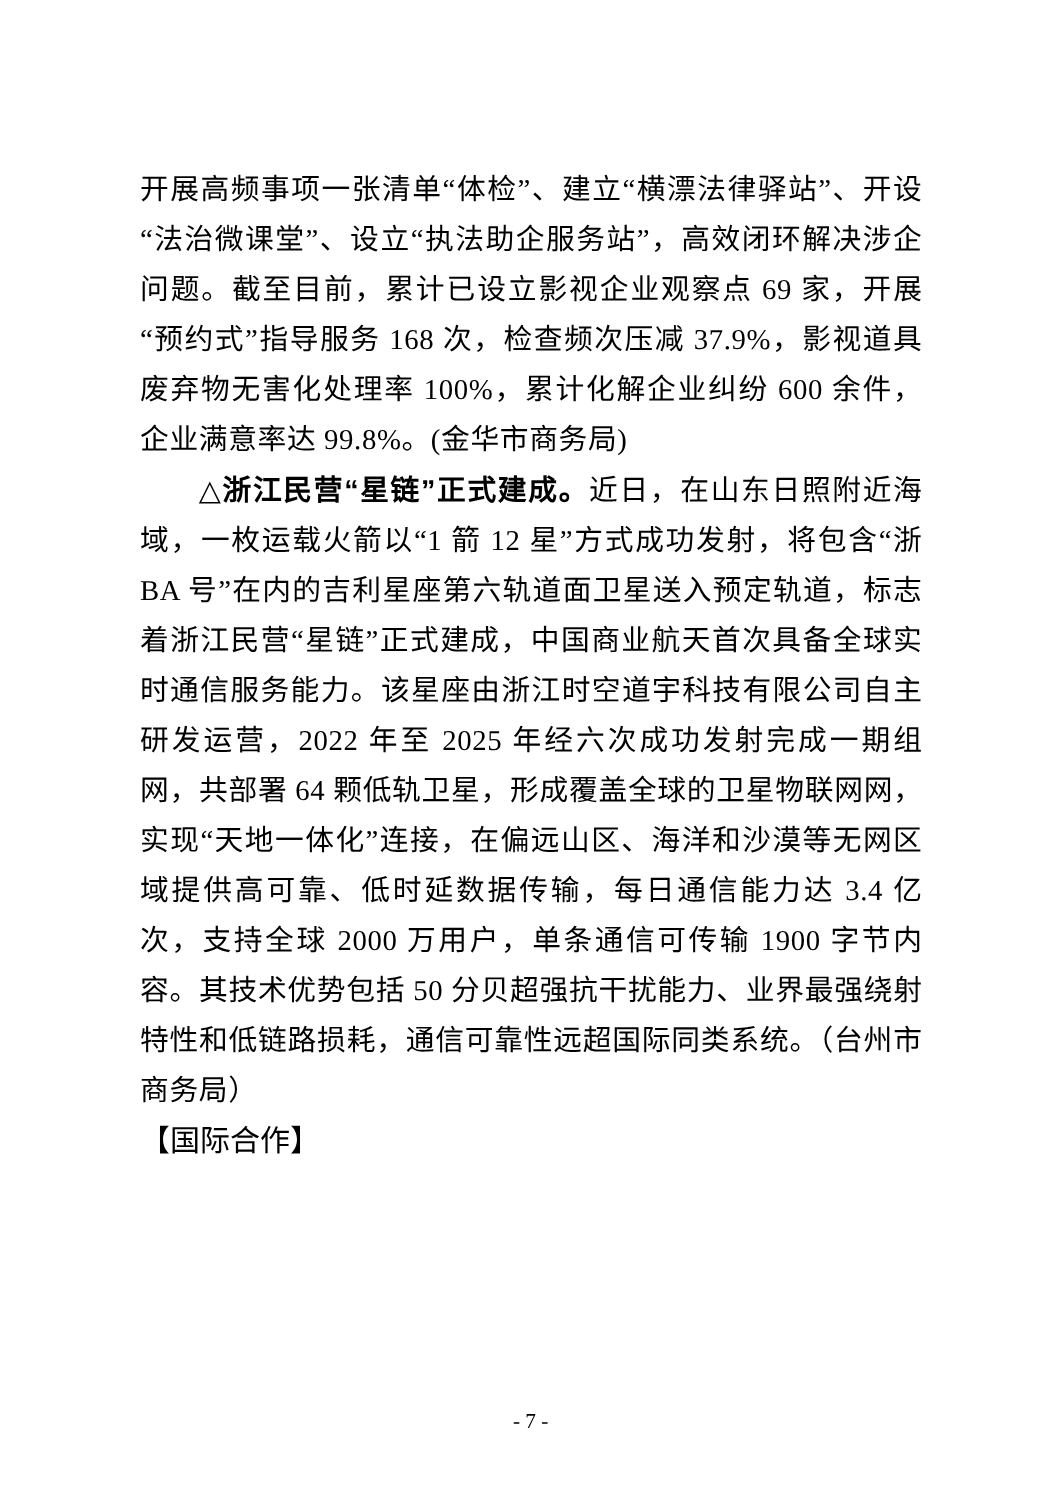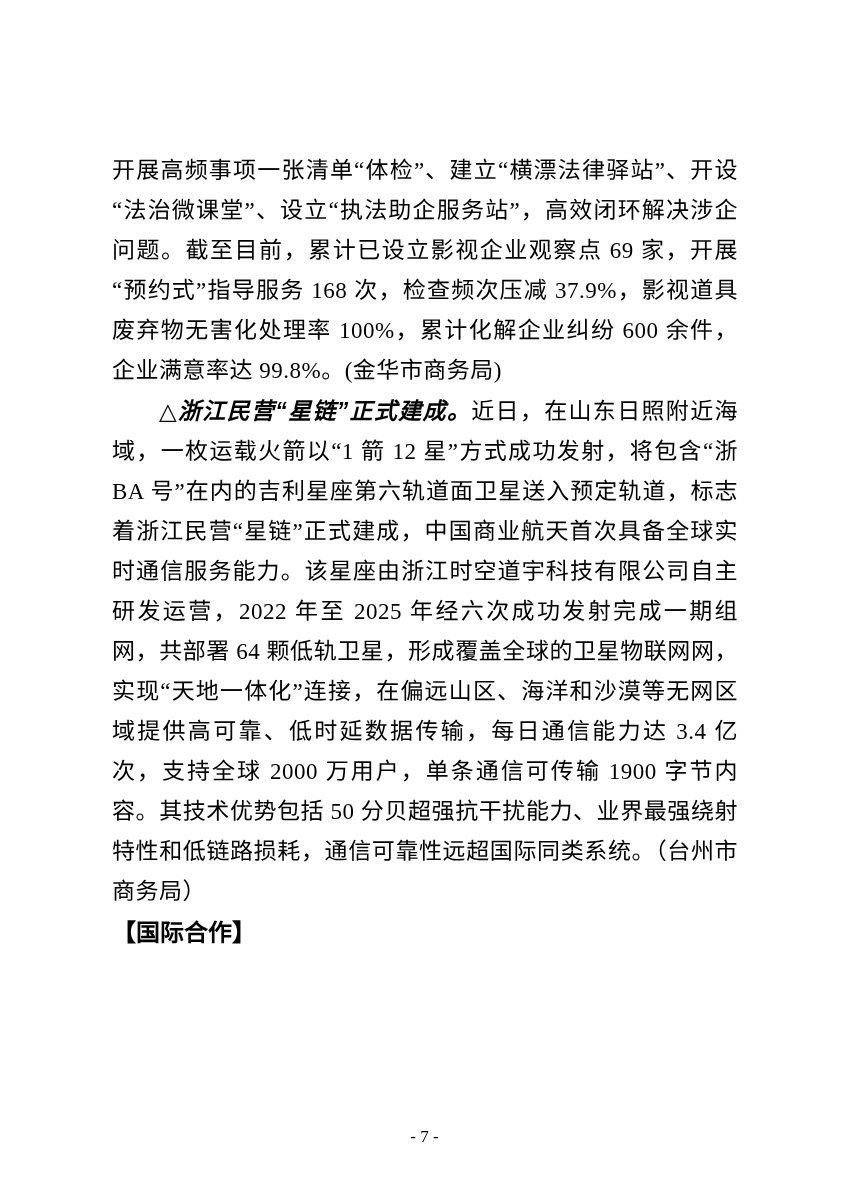--- a/index.html
+++ b/index.html
@@ -15,48 +15,47 @@
     position: relative;
     width: 849px;
     height: 1200px;
     background: #ffffff;
     color: #000000;
     overflow: hidden;
   }
 
   .content {
     position: absolute;
-    top: 151px;
+    top: 132px;
     left: 112px;
     width: 626px;
   }
 
   .para {
     font-size: 23px;
     line-height: 40px;
     text-align: justify;
     text-justify: inter-ideograph;
     letter-spacing: 0.5px;
     color: #000000;
   }
 
   .para.indent {
     text-indent: 47px;
   }
 
   .para-lead {
     font-weight: bold;
     font-family: "Liberation Sans", "DejaVu Sans", sans-serif;
-    font-style: italic;
   }
 
   .section-heading {
     font-size: 24px;
     line-height: 41px;
-    font-weight: bold;
+    font-weight: normal;
     font-family: "Liberation Sans", "DejaVu Sans", sans-serif;
     text-align: left;
     color: #000000;
   }
 
   .page-footer {
     position: absolute;
     top: 1126px;
     left: 0;
     width: 849px;

